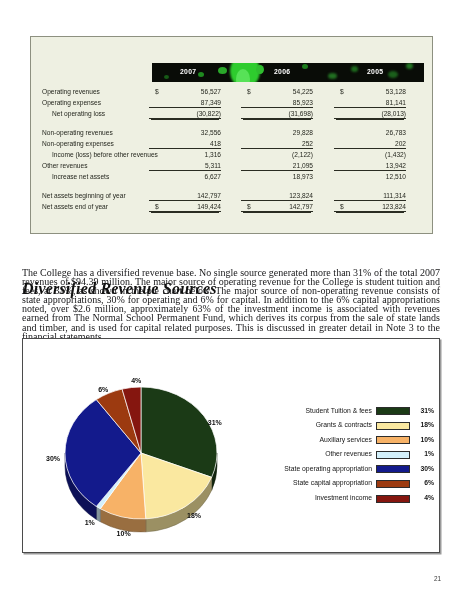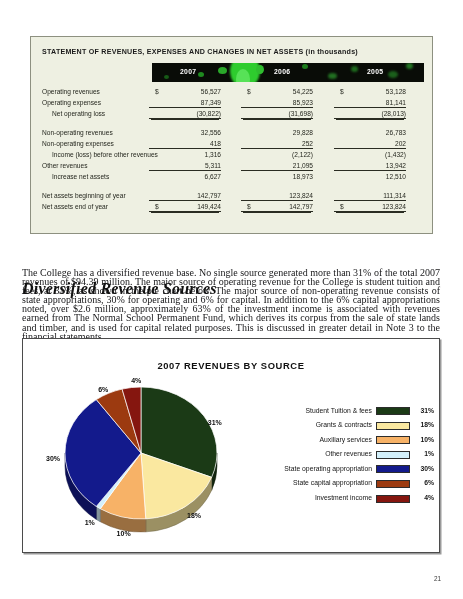--- a/index.html
+++ b/index.html
@@ -213,21 +213,20 @@
     bottom: 17px;
     font-size: 6.4px;
     color: #3a3a3a;
   }
 </style>
 </head>
 <body>
 
 <div id="statement-panel">
 
-  <div id="statement-title">STATEMENT OF REVENUES, EXPENSES AND CHANGES IN NET ASSETS (in thousands)</div>
 
   <div id="year-band">
 
     <div class="splat" style="left:78px;top:-9px;width:30px;height:34px;background:#2ecc2e;filter:blur(1px);"></div>
     <div class="splat" style="left:84px;top:6px;width:14px;height:20px;background:#57e257;filter:blur(0.6px);"></div>
     <div class="splat" style="left:66px;top:4px;width:9px;height:7px;background:#2aa82a;filter:blur(0.6px);"></div>
     <div class="splat" style="left:104px;top:2px;width:8px;height:9px;background:#2fbe2f;filter:blur(0.7px);"></div>
     <div class="splat" style="left:46px;top:9px;width:6px;height:5px;background:#1f8a1f;filter:blur(0.6px);"></div>
     <div class="splat" style="left:150px;top:1px;width:6px;height:5px;background:#1d7c1d;filter:blur(0.7px);"></div>
     <div class="splat" style="left:176px;top:10px;width:9px;height:6px;background:#226f22;filter:blur(0.8px);"></div>
@@ -305,21 +304,20 @@
         <div class="cell c2"><span class="dol">$</span><span>123,824</span></div>
       </div>
     </div>
 </div>
 
 <div id="section-heading">Diversified Revenue Sources</div>
 <div id="section-paragraph">The College has a diversified revenue base. No single source generated more than 31% of the total 2007 revenues of $94.39 million. The major source of operating revenue for the College is student tuition and fees, at 31%, as shown in the pie chart below. The major source of non-operating revenue consists of state appropriations, 30% for operating and 6% for capital. In addition to the 6% capital appropriations noted, over $2.6 million, approximately 63% of the investment income is associated with revenues earned from The Normal School Permanent Fund, which derives its corpus from the sale of state lands and timber, and is used for capital related purposes. This is discussed in greater detail in Note 3 to the financial statements.</div>
 
 <div id="chart-panel">
 
-  <div id="chart-title">2007 REVENUES BY SOURCE</div>
 
   <div id="pie-wrap">
     <svg width="215" height="168" viewBox="0 0 215 168">
       <g id="pie-depth">
           <path d="M 176 78 A 76 66 0 0 1 170.6630129275071 102.29622047718874 L 170.6630129275071 115.29622047718874 A 76 66 0 0 0 176 91 Z" fill="rgb(17,36,14)" stroke="rgb(12,26,10)" stroke-width="0.5"></path>
           <path d="M 170.6630129275071 102.29622047718874 A 76 66 0 0 1 104.77207948422783 143.86976407626594 L 104.77207948422783 156.86976407626594 A 76 66 0 0 0 170.6630129275071 115.29622047718874 Z" fill="rgb(155,144,99)" stroke="rgb(113,104,72)" stroke-width="0.5"></path>
           <path d="M 104.77207948422783 143.86976407626594 A 76 66 0 0 1 59.27716358159627 133.725643083133 L 59.27716358159627 146.725643083133 A 76 66 0 0 0 104.77207948422783 156.86976407626594 Z" fill="rgb(153,110,64)" stroke="rgb(111,80,46)" stroke-width="0.5"></path>
           <path d="M 59.27716358159627 133.725643083133 A 76 66 0 0 1 55.32832082577205 131.39512162874652 L 55.32832082577205 144.39512162874652 A 76 66 0 0 0 59.27716358159627 146.725643083133 Z" fill="rgb(131,149,156)" stroke="rgb(95,108,113)" stroke-width="0.5"></path>
           <path d="M 55.32832082577205 131.39512162874652 A 76 66 0 0 1 24 78.00000000000001 L 24 91.00000000000001 A 76 66 0 0 0 55.32832082577205 144.39512162874652 Z" fill="rgb(12,16,87)" stroke="rgb(9,12,63)" stroke-width="0.5"></path>
         </g>

